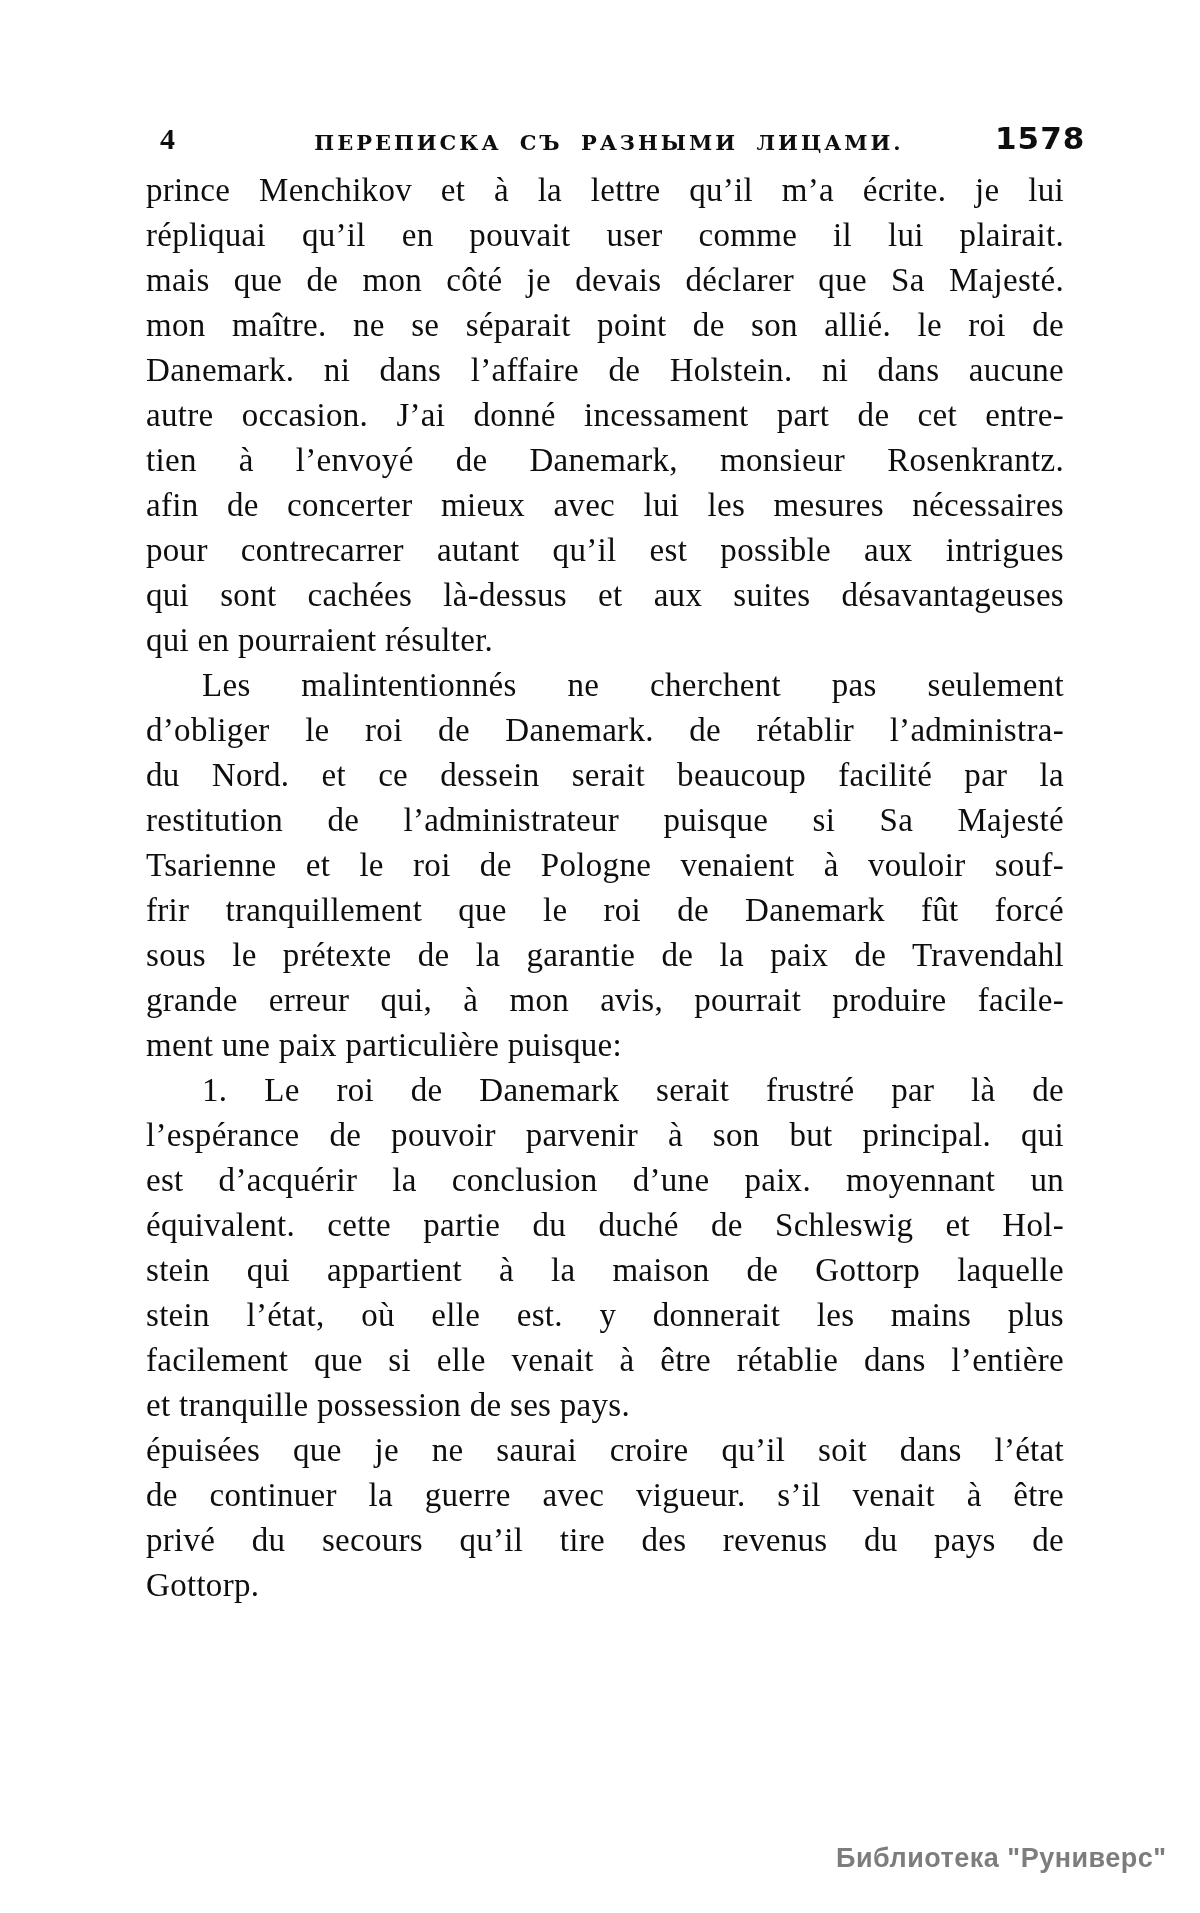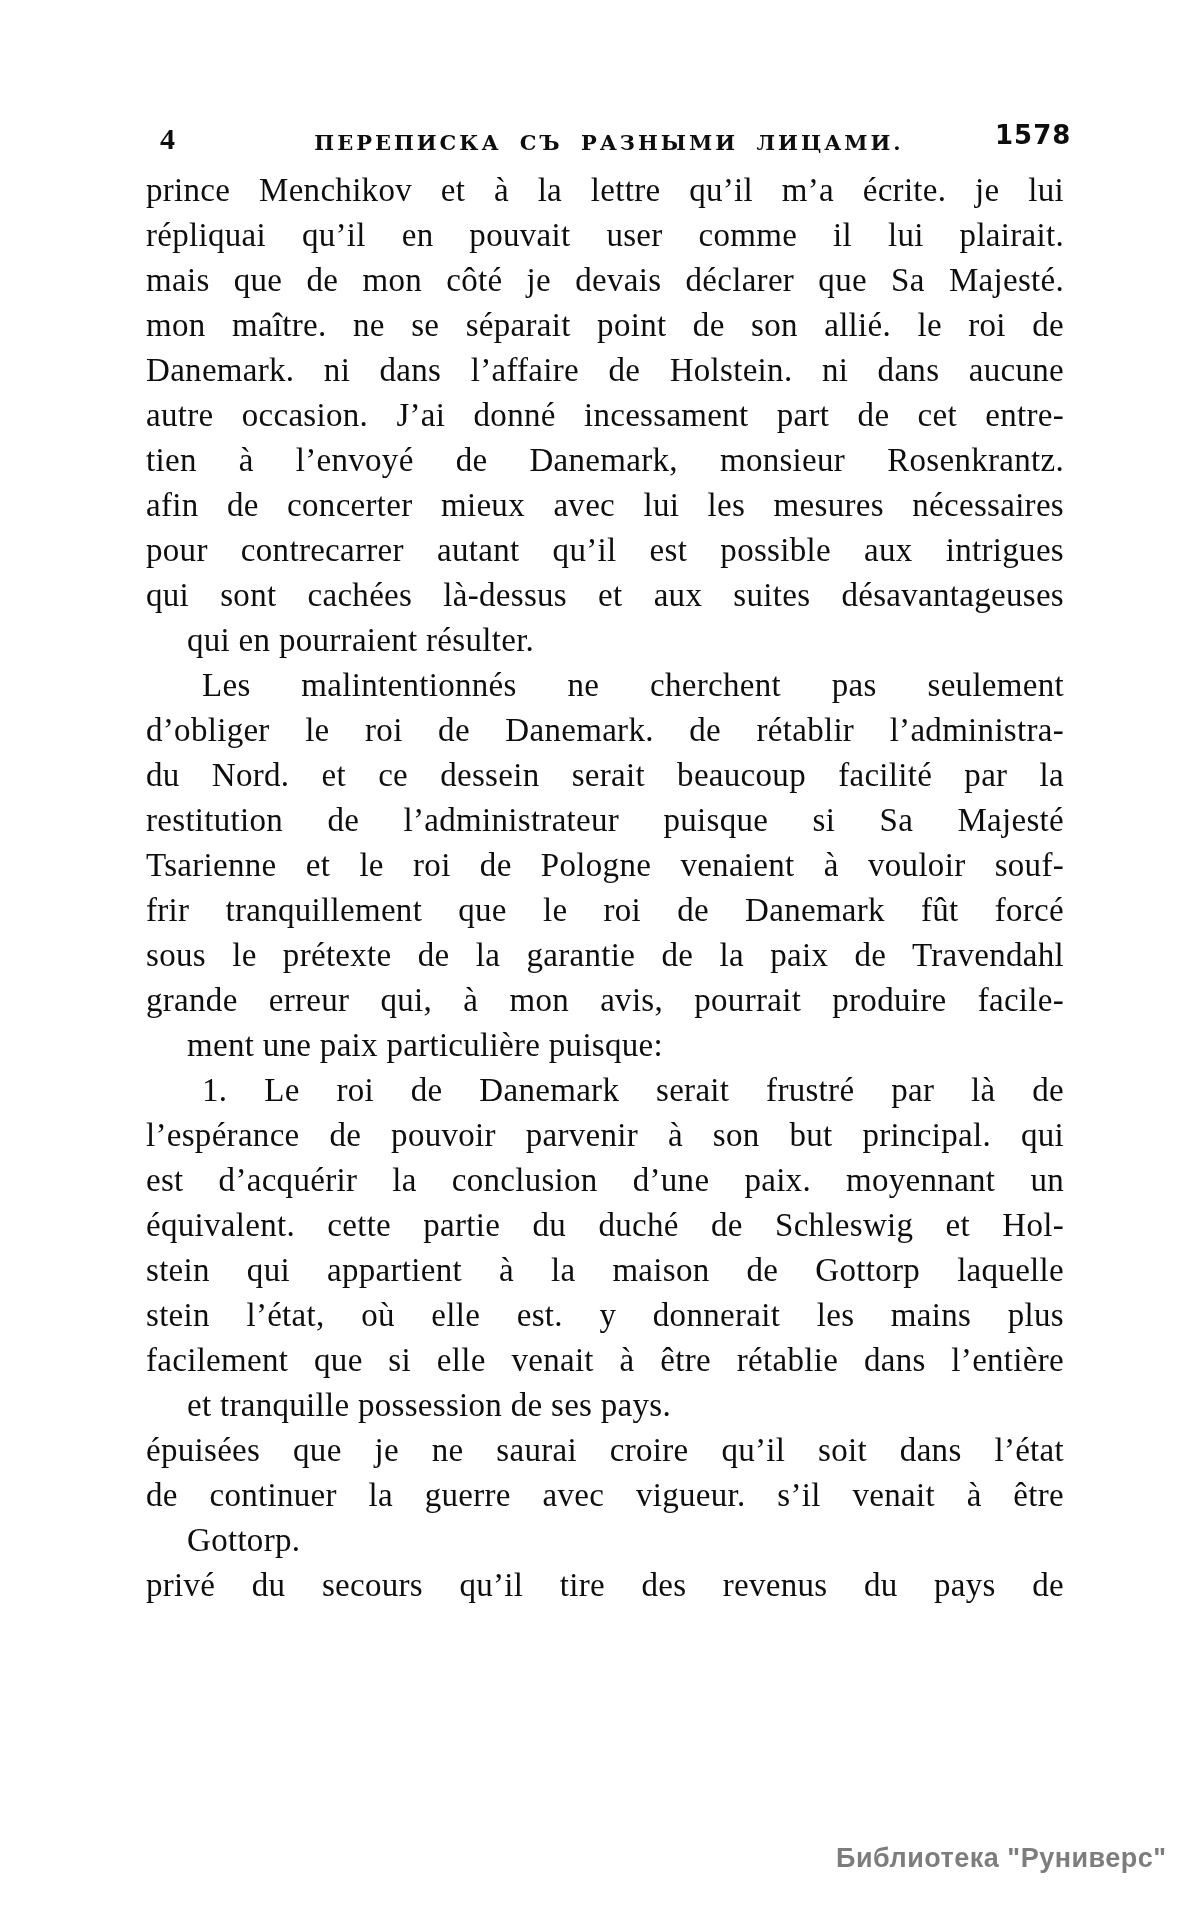--- a/index.html
+++ b/index.html
@@ -25,36 +25,36 @@
     position:absolute;left:0;top:130px;width:100%;
     text-align:center;
     font-size:21px;font-weight:bold;
     letter-spacing:3px;
     word-spacing:8px;
     font-family:"DejaVu Serif", serif;
     transform:translateX(9px);
   }
   .header-number{
     position:absolute;left:995px;top:120px;
-    font-size:26px;font-weight:bold;letter-spacing:1px;
+    font-size:31px;font-weight:bold;letter-spacing:1px;
     font-family:"DejaVu Sans", sans-serif;
   }
   
   .textbody{
     position:absolute;left:146px;top:168px;width:918px;
   }
   .line{
     height:45px;line-height:45px;
     font-size:33px;
     text-align:justify;
     text-align-last:justify;
     white-space:nowrap;
     letter-spacing:0.3px;
   }
-  .line.last{text-align-last:left;margin-left:41px;}
+  .line.last{text-align-last:left;}
   .line.indent{padding-left:56px;}
   
   .watermark{
     position:absolute;left:836px;top:1843px;
     font-size:27px;font-weight:bold;
     color:#7d7d7d;
     font-family:"Liberation Sans", sans-serif;
     letter-spacing:0.5px;
   }
 </style>
@@ -93,19 +93,19 @@
       <div class="line indent">1. Le roi de Danemark serait frustré par là de</div>
       <div class="line">l’espérance de pouvoir parvenir à son but principal. qui</div>
       <div class="line">est d’acquérir la conclusion d’une paix. moyennant un</div>
       <div class="line">équivalent. cette partie du duché de Schleswig et Hol-</div>
       <div class="line">stein qui appartient à la maison de Gottorp laquelle</div>
       <div class="line">stein l’état, où elle est. y donnerait les mains plus</div>
       <div class="line">facilement que si elle venait à être rétablie dans l’entière</div>
       <div class="line last">et tranquille possession de ses pays.</div>
       <div class="line">épuisées que je ne saurai croire qu’il soit dans l’état</div>
       <div class="line">de continuer la guerre avec vigueur. s’il venait à être</div>
+      <div class="line">privé du secours qu’il tire des revenus du pays de</div>
       <div class="line last">Gottorp.</div>
-      <div class="line">privé du secours qu’il tire des revenus du pays de</div>
     </div>
 
   <div class="watermark">Библиотека "Руниверс"</div>
 
 </div>
 
 </body></html>

